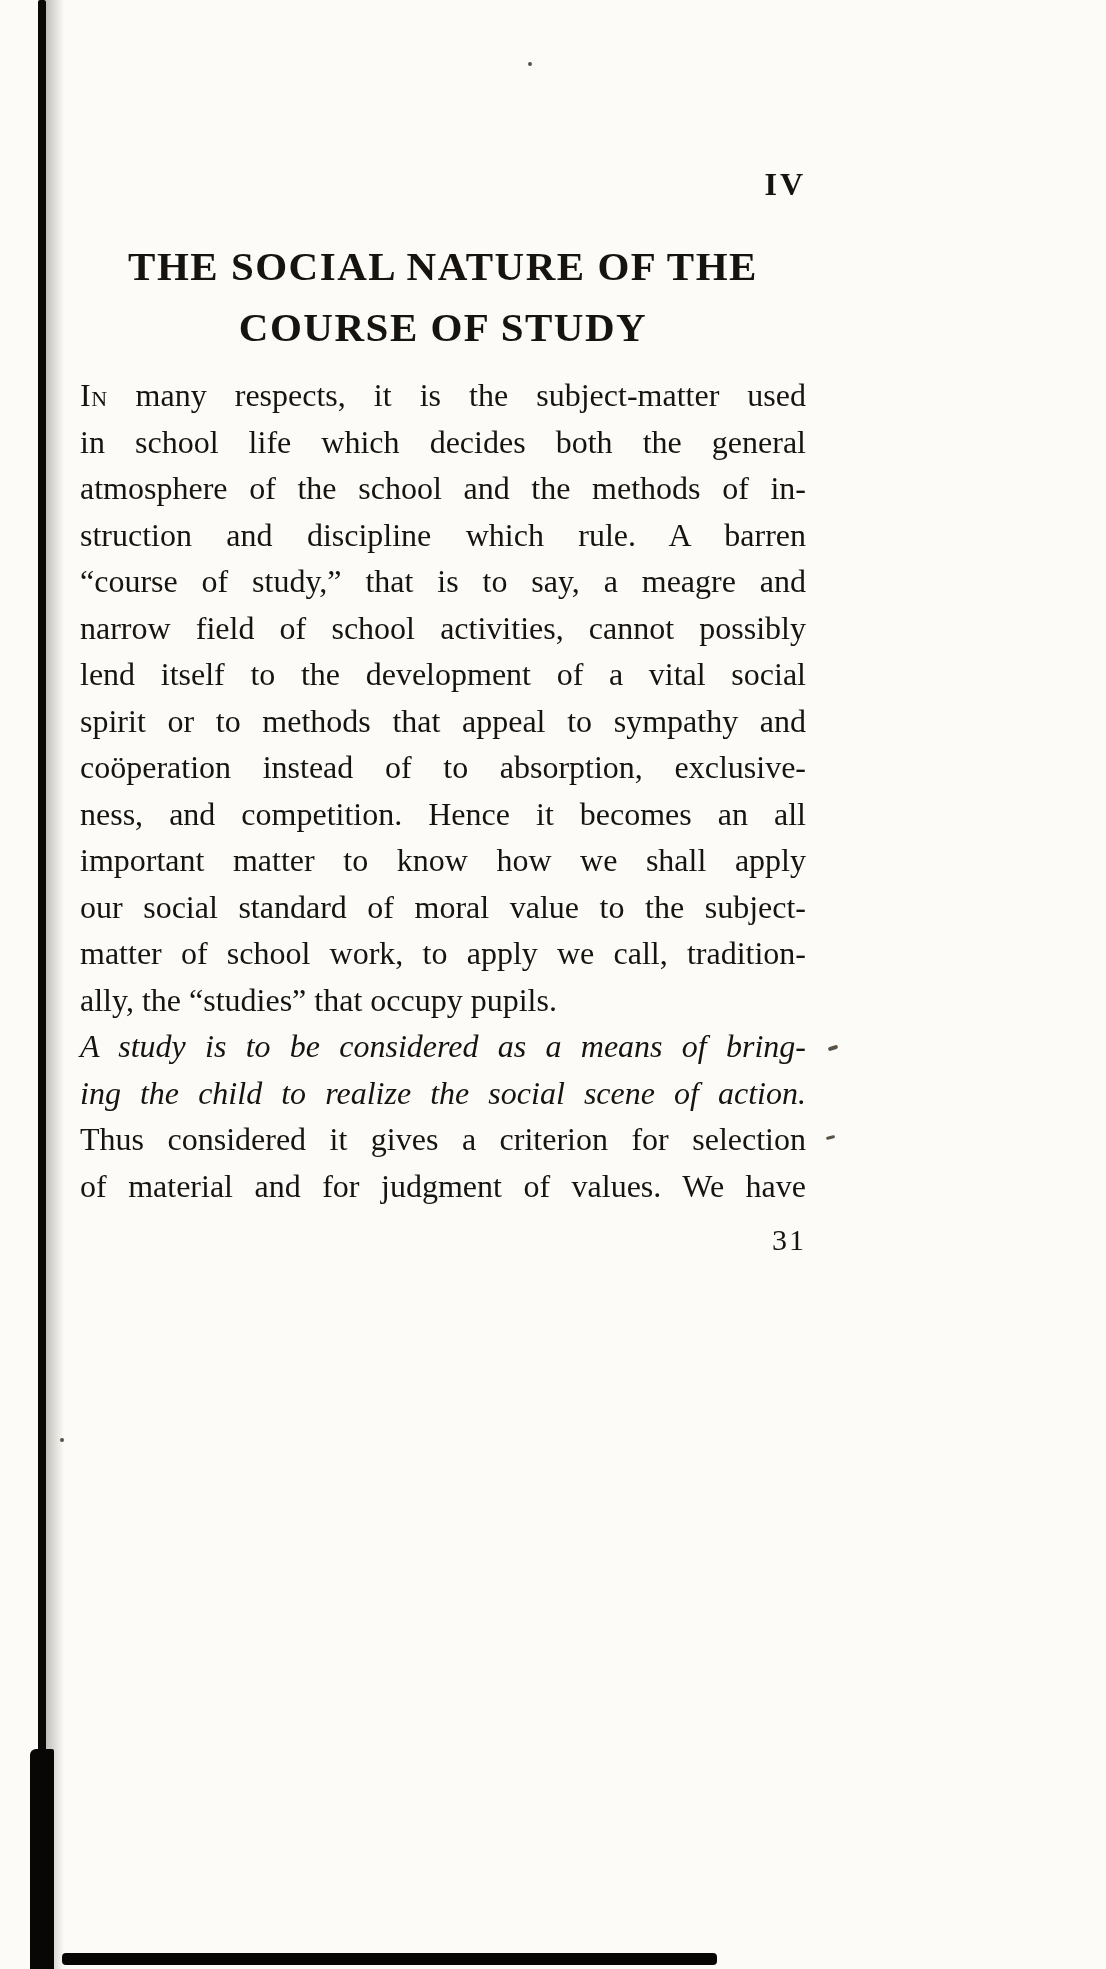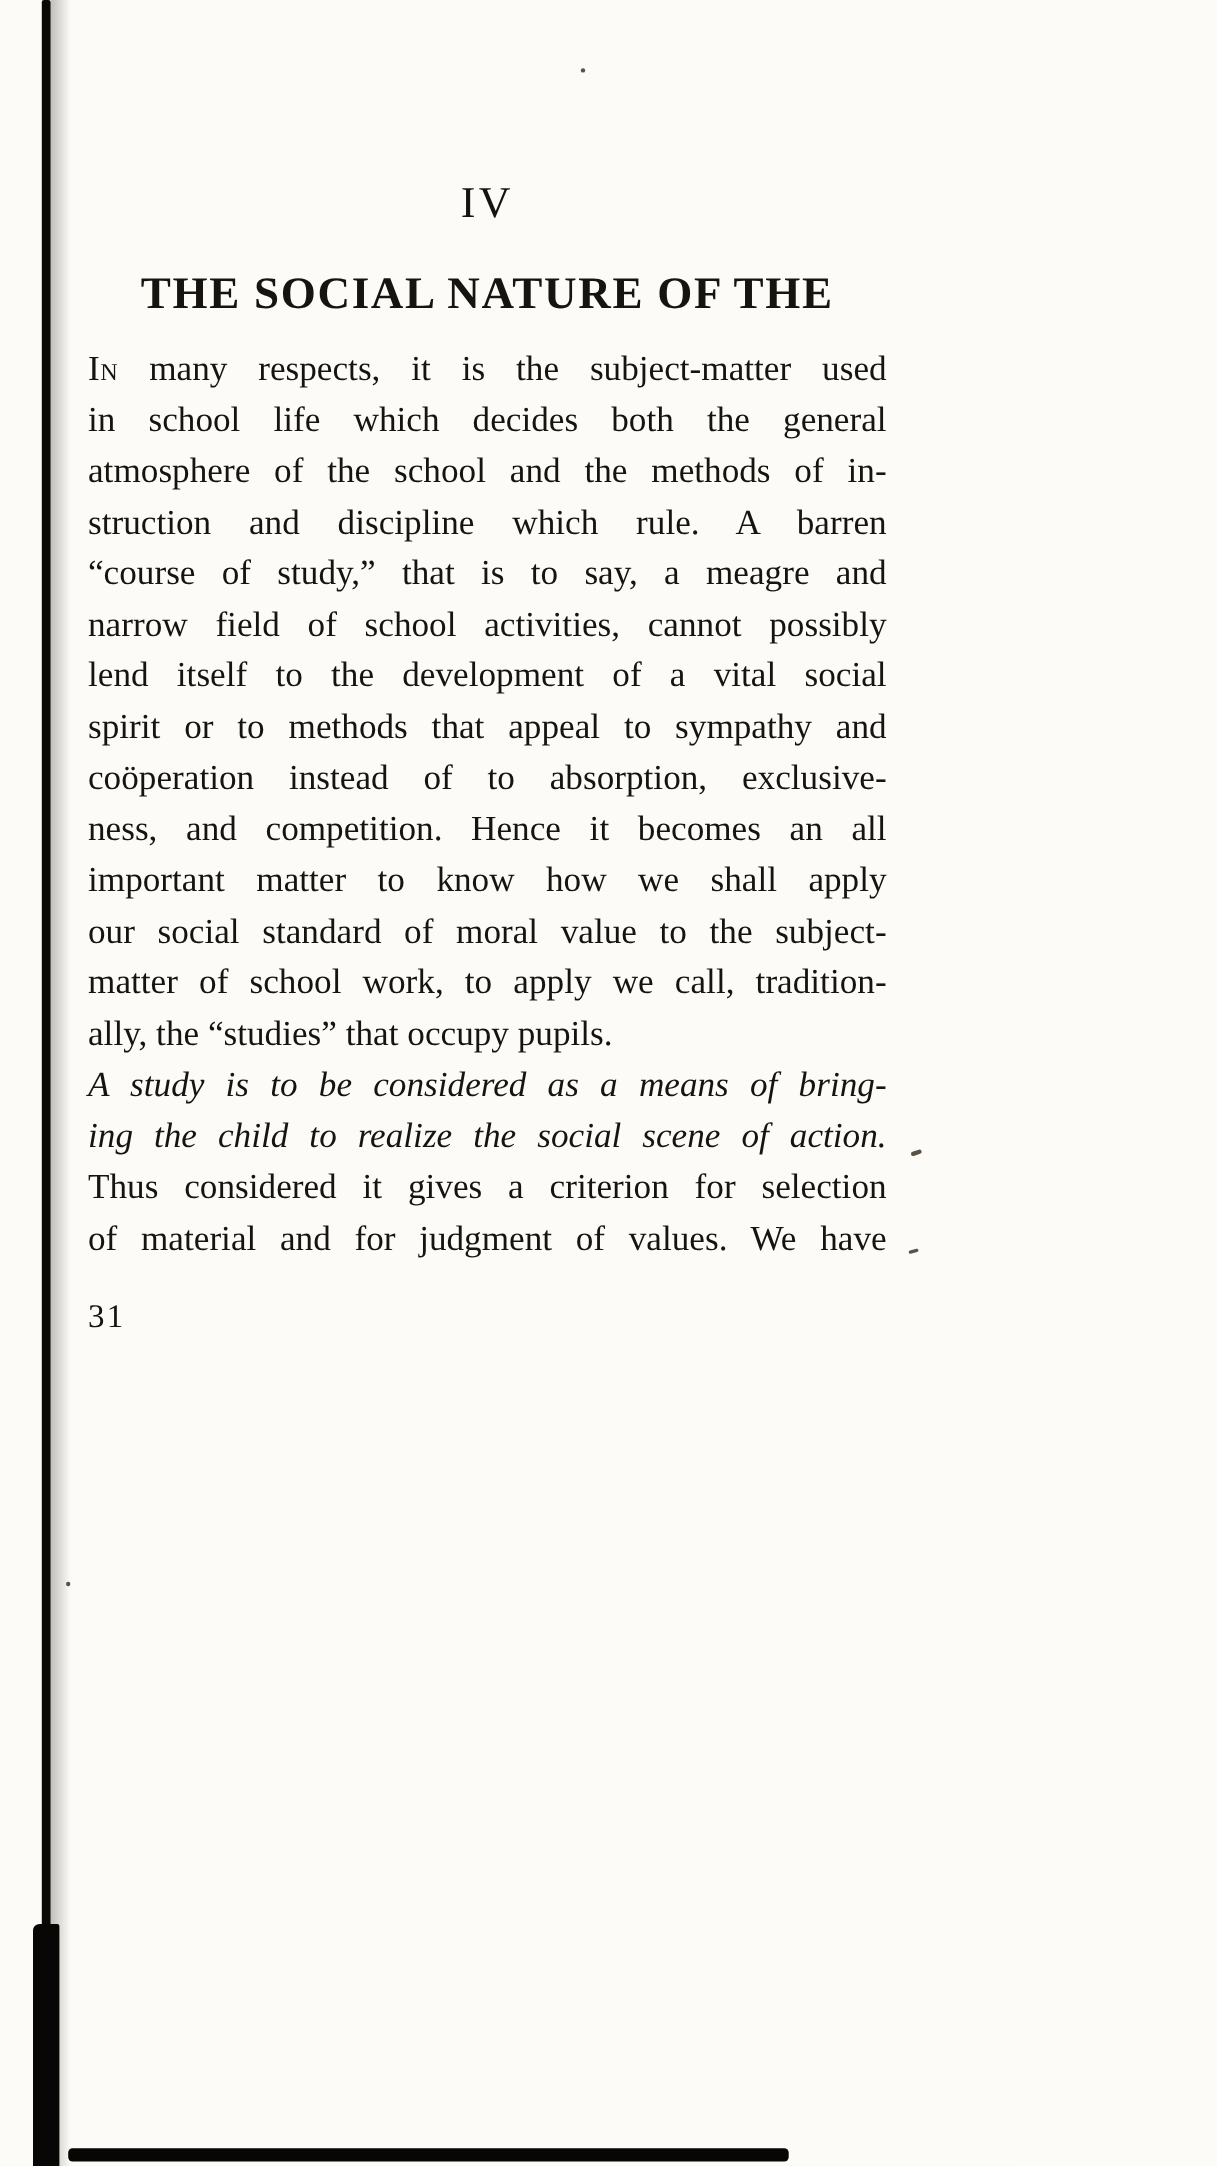--- a/index.html
+++ b/index.html
@@ -63,23 +63,23 @@
   .speck-3 { left: 826px; top: 1136px; width: 9px; height: 3px; border-radius: 2px; transform: rotate(-14deg); }
   .speck-4 { left: 60px;  top: 1438px; width: 4px; height: 4px; }
 
   .content {
     position: absolute;
     left: 80px;
     top: 158px;
     width: 726px;
   }
   .chapter-number {
-    text-align: center;
-    font-size: 40px;
-    font-weight: normal;
+    text-align: right;
+    font-size: 32px;
+    font-weight: bold;
     letter-spacing: 3px;
     line-height: 52px;
     margin: 0 0 26px 0;
   }
   .chapter-title {
     text-align: center;
     font-size: 41px;
     font-weight: bold;
     letter-spacing: 1.5px;
     line-height: 61px;
@@ -101,24 +101,24 @@
     text-align-last: left;
   }
   .line.italic {
     font-style: italic;
   }
   .smallcaps-lead {
     font-variant: small-caps;
     letter-spacing: 0.5px;
   }
   .page-number {
-    text-align: left;
+    text-align: right;
     font-size: 30px;
     letter-spacing: 2px;
-    margin-top: 32px;
+    margin-top: 14px;
     font-variant: small-caps;
   }
 </style>
 </head>
 <body>
 
 <div class="page">
 
   <div class="spine"></div>
   <div class="spine-shadow"></div>
@@ -129,20 +129,21 @@
   <div class="scan-speck speck-2"></div>
   <div class="scan-speck speck-3"></div>
   <div class="scan-speck speck-4"></div>
 
   <div class="content">
 
     <div class="chapter-number">IV</div>
 
     <div class="chapter-title">
       <span class="title-line">THE SOCIAL NATURE OF THE</span>
+      <span class="title-line">COURSE OF STUDY</span>
     </div>
 
     <div class="body-text">
 
     <div class="line"><span class="smallcaps-lead">In</span><span> many respects, it is the subject-matter used</span></div>
         <div class="line">in school life which decides both the general</div>
         <div class="line">atmosphere of the school and the methods of in-</div>
         <div class="line">struction and discipline which rule.  A barren</div>
         <div class="line">“course of study,” that is to say, a meagre and</div>
         <div class="line">narrow field of school activities, cannot possibly</div>

